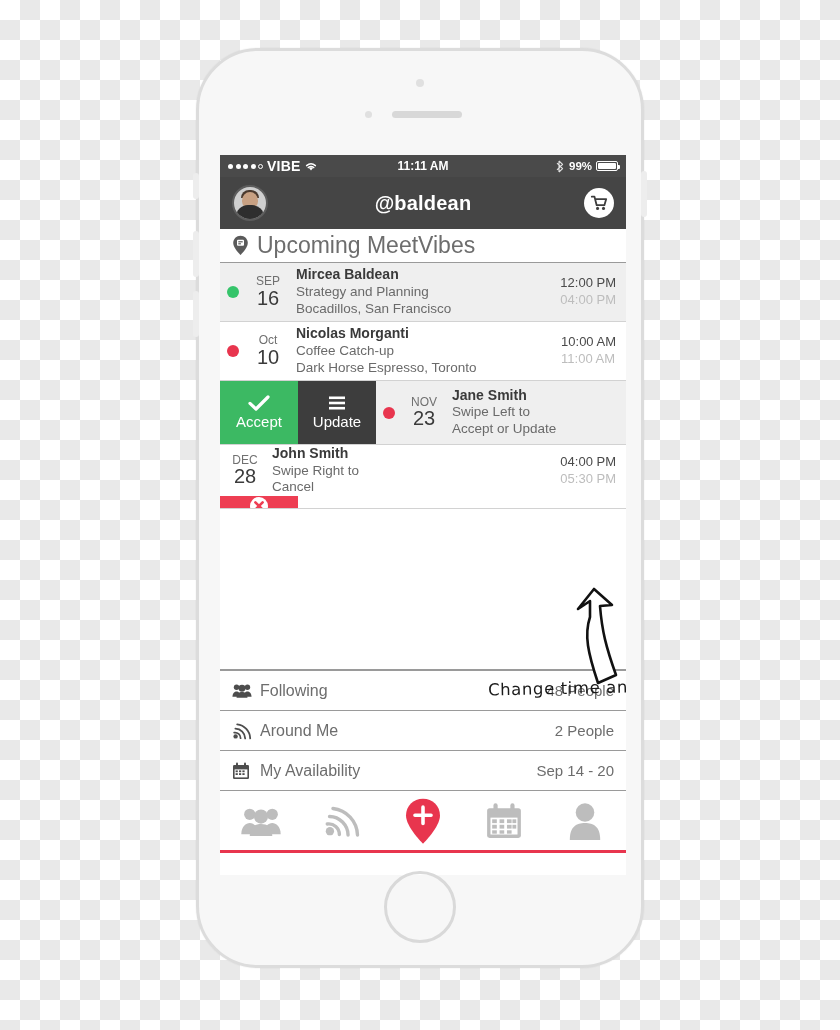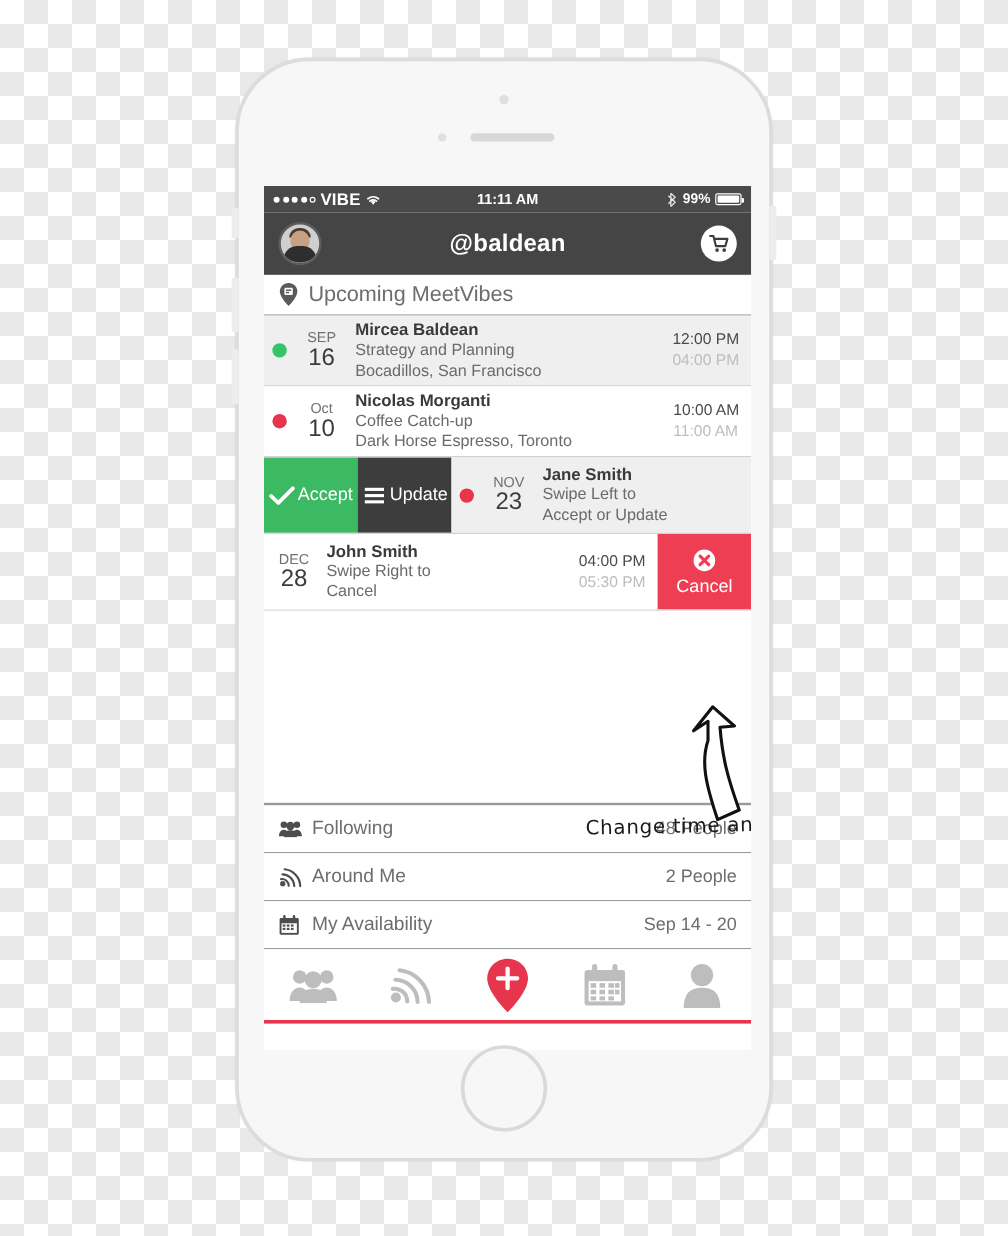--- a/index.html
+++ b/index.html
@@ -202,21 +202,21 @@
     height: 34px;
     display: flex;
     align-items: center;
     padding: 0 12px;
     gap: 8px;
     background: #ffffff;
     border-bottom: 1px solid #9a9a9a;
     box-sizing: border-box;
   }
   #section-header .label {
-    font-size: 18px;
+    font-size: 23px;
     color: #6d6d6d;
   }
 
   
   #meeting-list { position: relative; }
   .meet-row {
     display: flex;
     align-items: center;
     height: 59px;
     border-bottom: 1px solid #d2d2d2;
@@ -248,39 +248,40 @@
     height: 64px;
     border-bottom: 1px solid #d2d2d2;
     box-sizing: border-box;
     background: #efefef;
     overflow: hidden;
   }
   .swipe-btn {
     width: 78px;
     flex: none;
     display: flex;
-    flex-direction: row;
+    flex-direction: column;
     align-items: center;
     justify-content: center;
     gap: 2px;
     color: #ffffff;
     text-align: center;
   }
   .swipe-btn .cap { font-size: 15px; }
   .swipe-content { flex: 1; display: flex; align-items: center; }
 
   
   .cancel-row {
     display: flex;
     align-items: stretch;
     height: 64px;
     border-bottom: 1px solid #d2d2d2;
     background: #ffffff;
     box-sizing: border-box;
     overflow: hidden;
+    flex-direction: column;
   }
   .cancel-btn {
     width: 78px;
     flex: none;
     display: flex;
     flex-direction: column;
     align-items: center;
     justify-content: center;
     gap: 3px;
     color: #ffffff;

